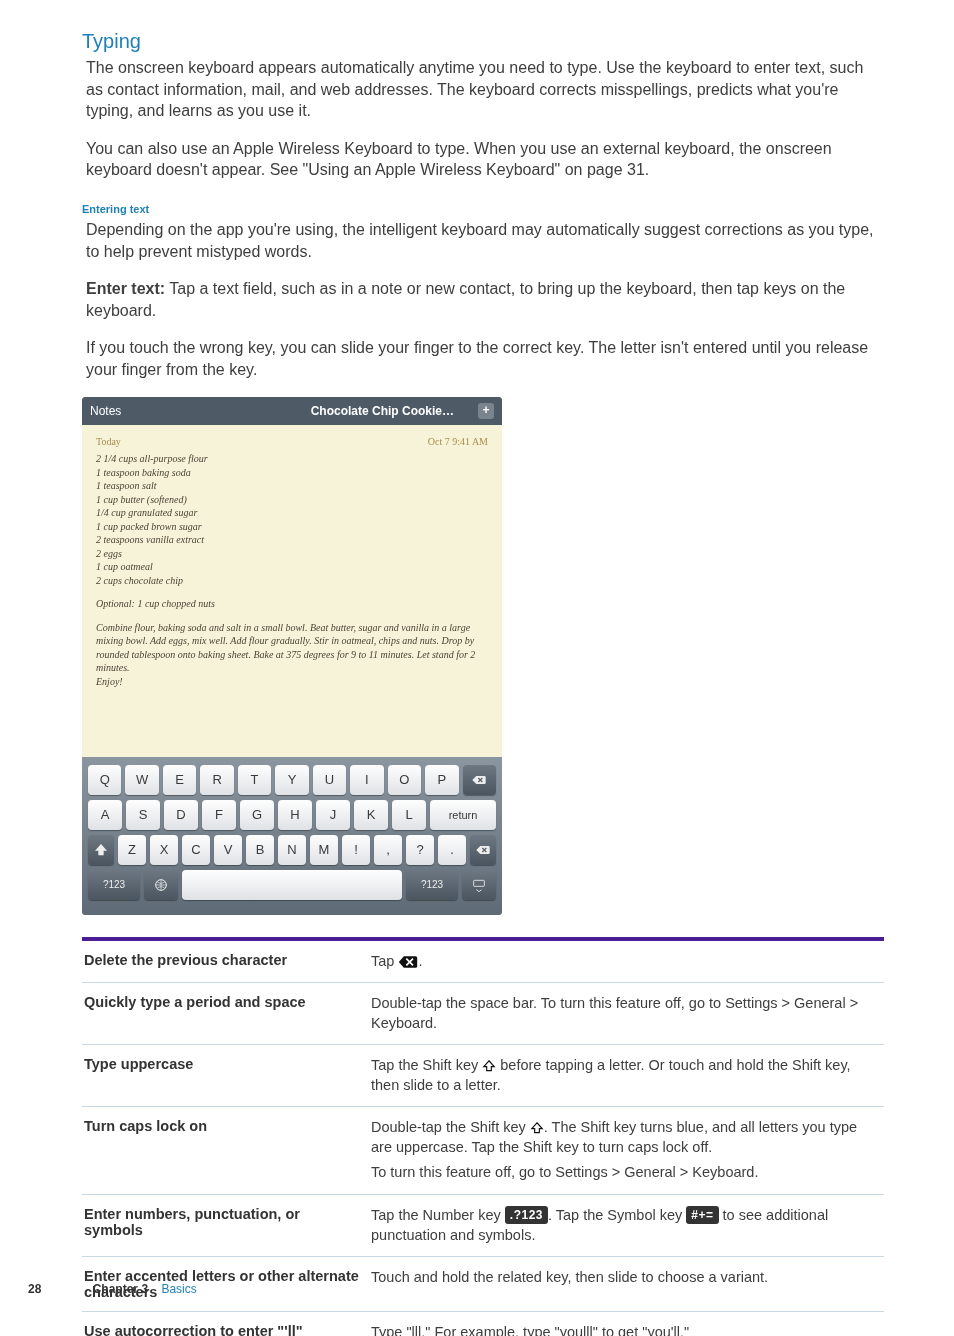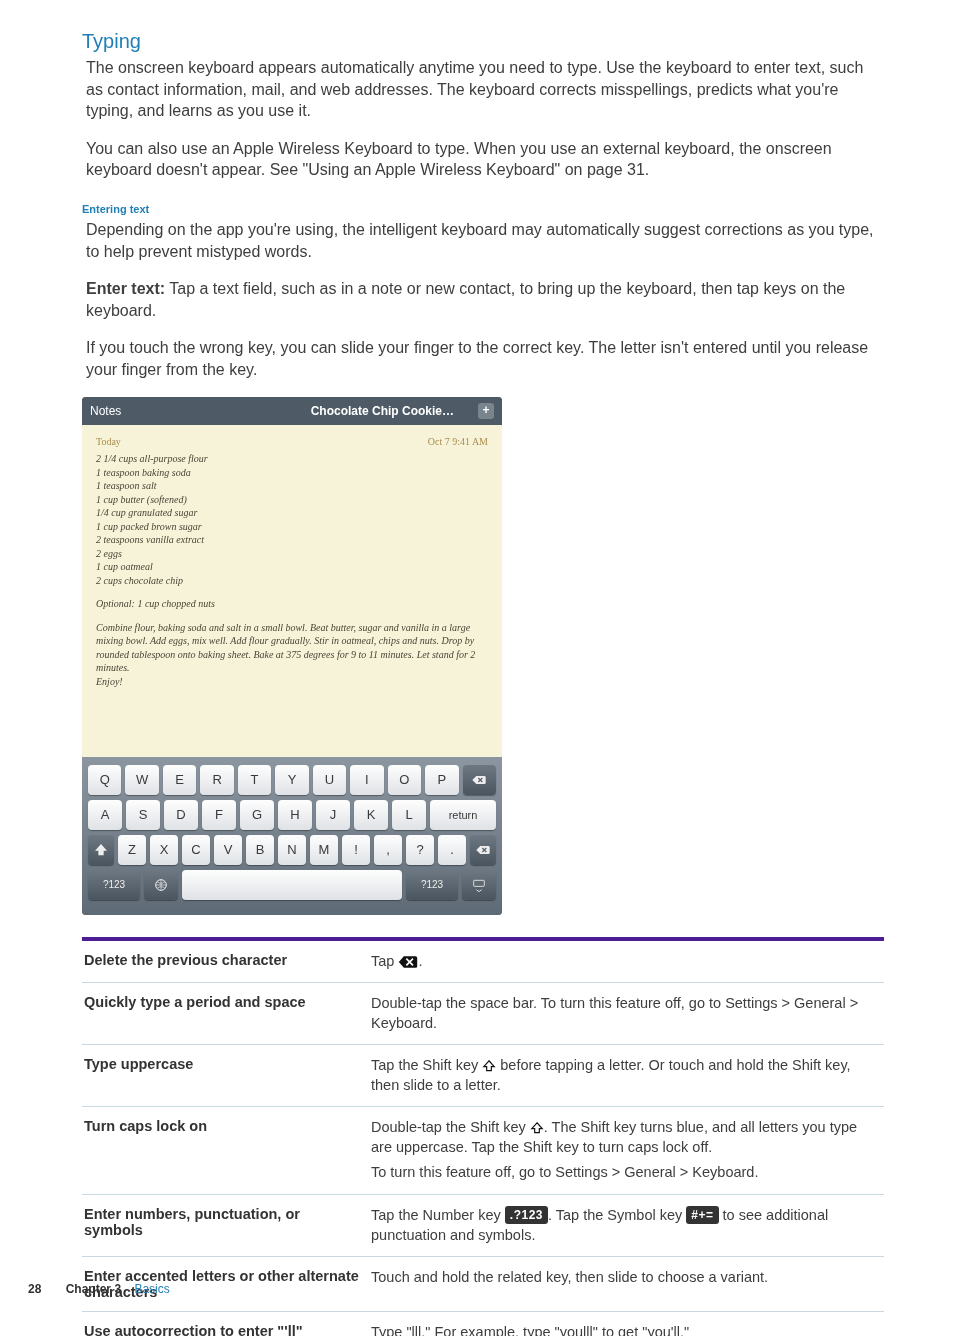--- a/index.html
+++ b/index.html
@@ -121,21 +121,21 @@
   }
 
   
   .footer {
     position: absolute;
     bottom: 40px;
     left: 28px;
     font-size: 12px;
     color: #555;
   }
-  .footer .pn { font-weight:700; color:#333; margin-right: 21px;}
+  .footer .pn { font-weight:700; color:#333; margin-right: 48px;}
   .footer .ch { font-weight:600; color:#333; margin-right: 10px;}
   .footer .chname { color:#1f7fb6; }
 </style>
 </head>
 <body>
 
 <div class="page">
   <h1 class="title">Typing</h1>
   <p class="body-text">The onscreen keyboard appears automatically anytime you need to type. Use the keyboard to enter text, such as contact information, mail, and web addresses. The keyboard corrects misspellings, predicts what you're typing, and learns as you use it.</p>
   <p class="body-text">You can also use an Apple Wireless Keyboard to type. When you use an external keyboard, the onscreen keyboard doesn't appear. See "Using an Apple Wireless Keyboard" on page 31.</p>

